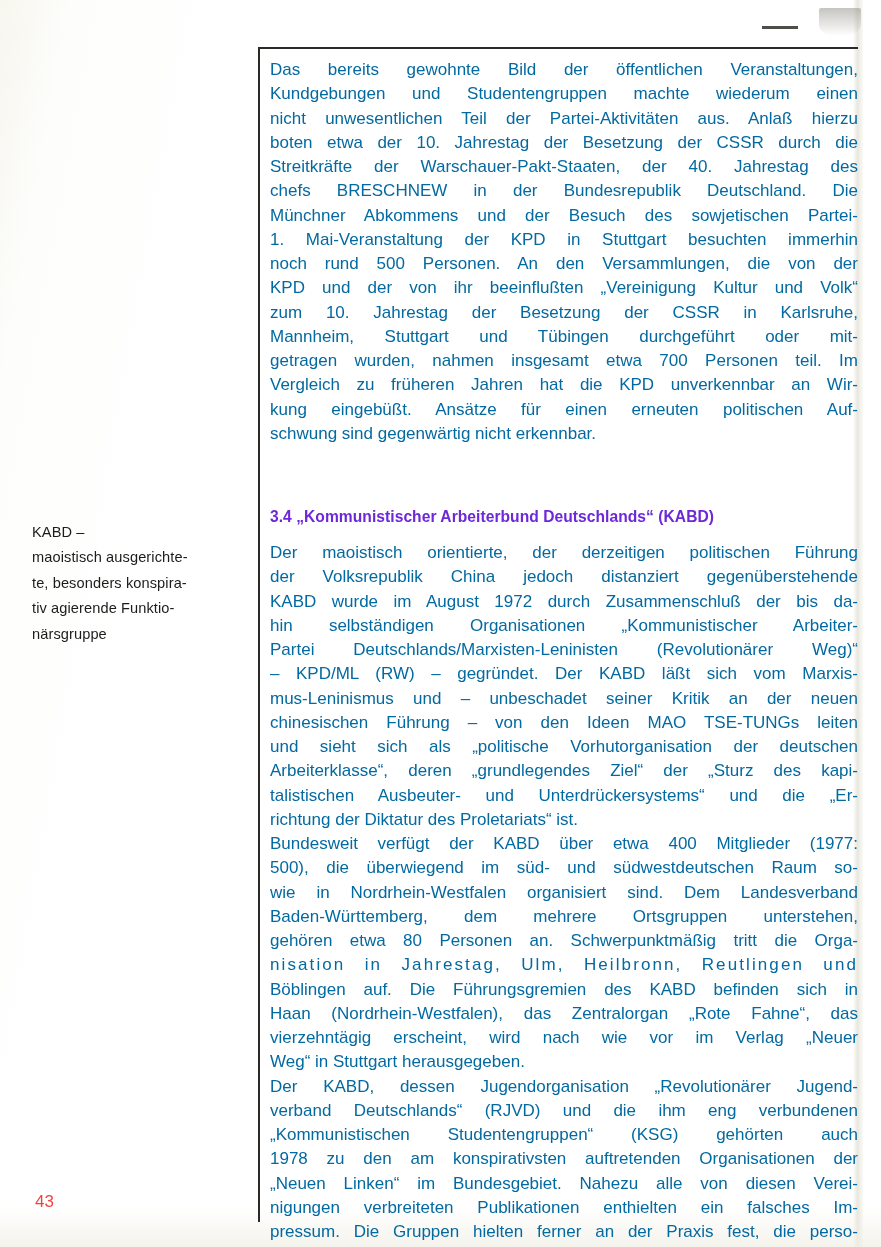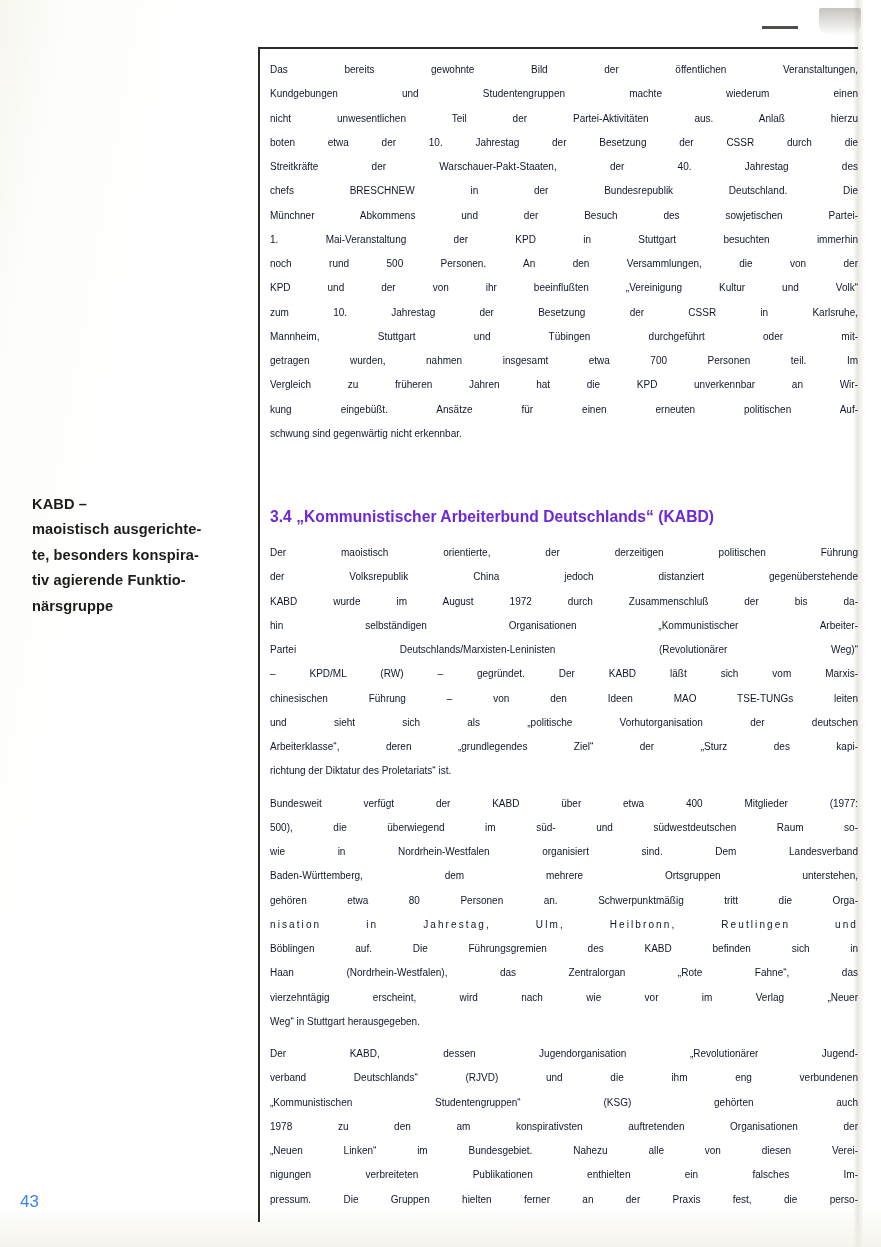--- a/index.html
+++ b/index.html
@@ -83,76 +83,76 @@
     top: 47px;
     width: 2px;
     height: 1175px;
     background: #2b2a27;
   }
 
   
   .margin-note {
     position: absolute;
     left: 32px;
-    top: 492px;
+    top: 520px;
     width: 205px;
     font-size: 14.6px;
-    font-weight: bold;
+    font-weight: normal;
     line-height: 25.4px;
     letter-spacing: 0.1px;
     color: #1d1c1a;
   }
 
   
   .page-number {
     position: absolute;
-    left: 20px;
+    left: 35px;
     top: 1192px;
     font-size: 17px;
     line-height: 20px;
-    color: #3b82f6;
+    color: #ef4444;
   }
 
   
   .column {
     position: absolute;
     left: 270px;
     top: 58px;
     width: 588px;
   }
 
   .para {
     font-size: 16.1px;
     line-height: 24.25px;
     text-align: justify;
     color: #232220;
     margin: 0;
     letter-spacing: 0px;
   }
 
-  .para + .para { margin-top: 8px; }
+  .para + .para { margin-top: 0; }
 
   .gap-after-block { height: 44px; }
 
   .section-heading {
     font-size: 15.6px;
     font-weight: bold;
     line-height: 22px;
     color: #6d28d9;
     margin: 16px 0 13px 0;
     letter-spacing: 0.05px;
   }
 
   
   .line {
     display: block;
     white-space: pre;
-    font-size: 10px;
+    font-size: 17px;
     line-height: 24.25px;
-    color: #0f172a;
+    color: #0369a1;
   }
   .line.j {
     text-align: justify;
     text-align-last: justify;
     white-space: normal;
   }
   .line.last {
     text-align: center;
     text-align-last: left;
     white-space: normal;
@@ -208,23 +208,25 @@
 
     <h2 class="section-heading">3.4  „Kommunistischer Arbeiterbund Deutschlands“ (KABD)</h2>
 
     <div class="para">
       <span class="line j">Der maoistisch orientierte, der derzeitigen politischen Führung</span>
       <span class="line j">der Volksrepublik China jedoch distanziert gegenüberstehende</span>
       <span class="line j">KABD wurde im August 1972 durch Zusammenschluß der bis da-</span>
       <span class="line j">hin selbständigen Organisationen „Kommunistischer Arbeiter-</span>
       <span class="line j">Partei Deutschlands/Marxisten-Leninisten (Revolutionärer Weg)“</span>
       <span class="line j">– KPD/ML (RW) – gegründet. Der KABD läßt sich vom Marxis-</span>
+      <span class="line j">mus-Leninismus und – unbeschadet seiner Kritik an der neuen</span>
       <span class="line j">chinesischen Führung – von den Ideen MAO TSE-TUNGs leiten</span>
       <span class="line j">und sieht sich als „politische Vorhutorganisation der deutschen</span>
       <span class="line j">Arbeiterklasse“, deren „grundlegendes Ziel“ der „Sturz des kapi-</span>
+      <span class="line j">talistischen Ausbeuter- und Unterdrückersystems“ und die „Er-</span>
       <span class="line last">richtung der Diktatur des Proletariats“ ist.</span>
     </div>
 
     <div class="para">
       <span class="line j">Bundesweit verfügt der KABD über etwa 400 Mitglieder (1977:</span>
       <span class="line j">500), die überwiegend im süd- und südwestdeutschen Raum so-</span>
       <span class="line j">wie in Nordrhein-Westfalen organisiert sind. Dem Landesverband</span>
       <span class="line j">Baden-Württemberg, dem mehrere Ortsgruppen unterstehen,</span>
       <span class="line j">gehören etwa 80 Personen an. Schwerpunktmäßig tritt die Orga-</span>
       <span class="line j sp">nisation in Jahrestag, Ulm, Heilbronn, Reutlingen und</span>

